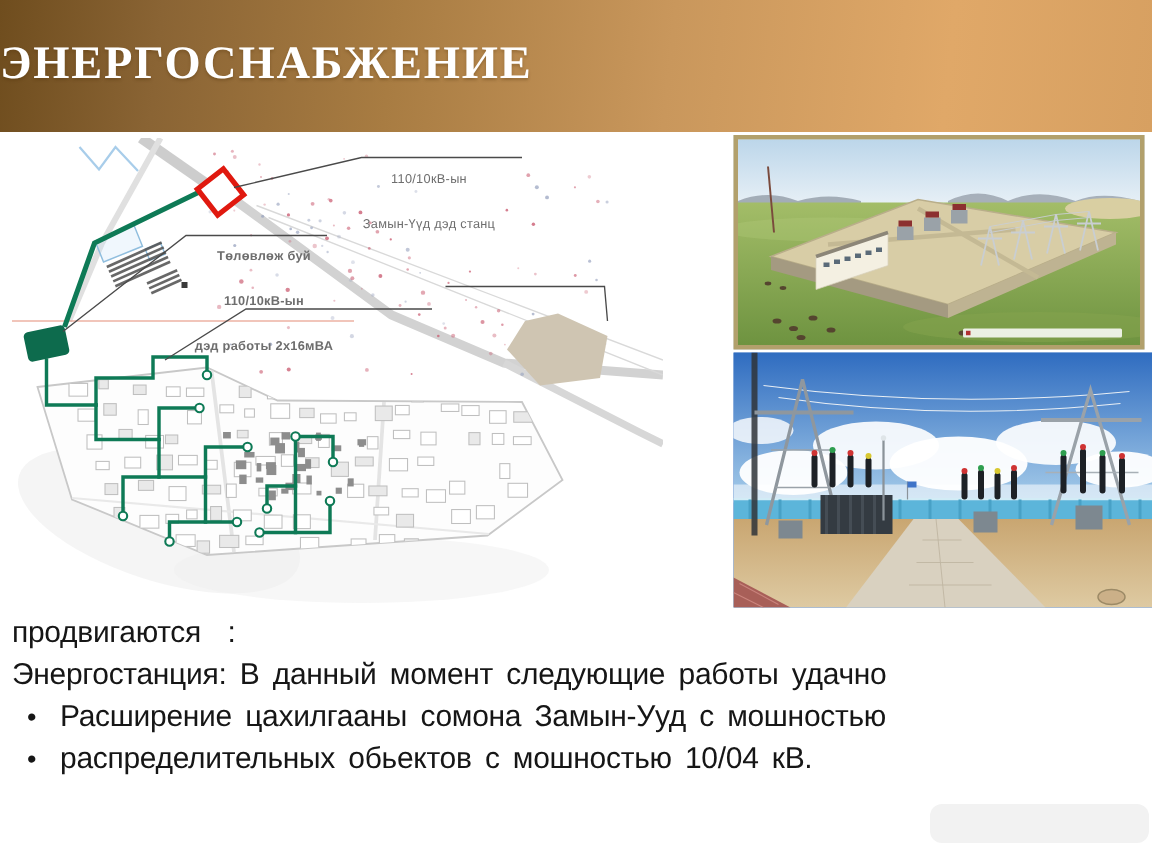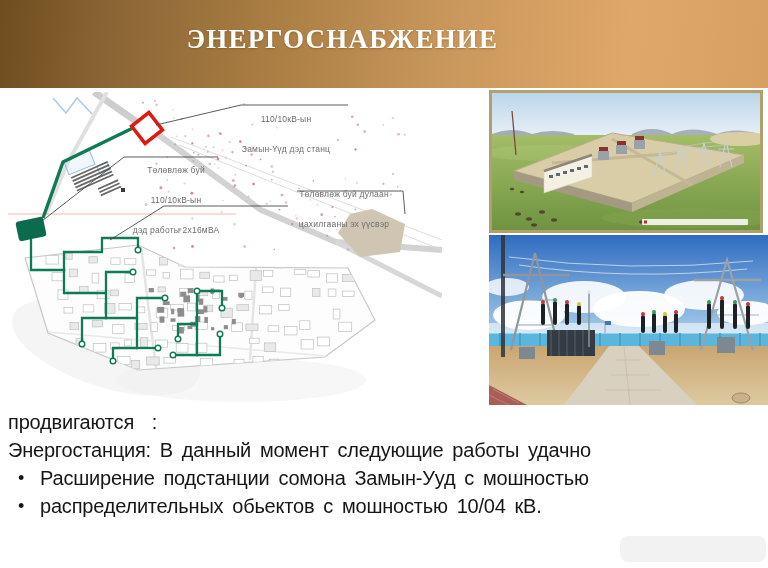--- a/index.html
+++ b/index.html
@@ -6,23 +6,23 @@
   #slide{
     position:relative;width:768px;height:568px;background:#fff;overflow:hidden;
     font-family:"Liberation Sans",sans-serif;
   }
   
   #banner{
     position:absolute;left:0;top:0;width:768px;height:88px;
     background:linear-gradient(96deg,#6f4d1e 0%,#8a6434 14%,#a87c42 34%,#c9975c 58%,#e0a868 82%,#d7a061 100%);
   }
   #banner .title{
-    position:absolute;left:0;right:83px;top:24px;text-align:center;
+    position:absolute;left:0;right:83px;top:24px;text-align:left;
     color:#ffffff;font-family:"Liberation Serif",serif;font-weight:700;
-    font-size:27px;letter-spacing:1.2px;text-shadow:0 1px 2px rgba(80,50,10,.35);
+    font-size:31px;letter-spacing:1.2px;text-shadow:0 1px 2px rgba(80,50,10,.35);
   }
   
   #map{position:absolute;left:6px;top:92px;width:436px;height:314px;}
   #map svg{position:absolute;left:0;top:0;}
   .map-label{
     position:absolute;text-align:center;color:#6e6e6e;
     font-size:8.5px;line-height:10px;letter-spacing:.2px;white-space:pre;
   }
   
   #photo1{
@@ -382,28 +382,24 @@
         <polyline points="212,65 118,65 36,129"></polyline>
         <polyline points="291,99 397,99 399,122"></polyline>
         <polyline points="282,114 158,114 104,148"></polyline>
       </g>
     </svg>
 
     <div class="map-label" style="left:215px;top:2px;width:130px;">
       <div>110/10кВ-ын</div>
       <div>Замын-Үүд дэд станц</div>
     </div>
-    <div class="map-label" style="left:105px;top:53px;width:130px;">
+    <div class="map-label" style="left:105px;top:53px;width:130px;font-weight:bold;">
       <div>Төлөвлөж буй</div>
       <div>110/10кВ-ын</div>
       <div>дэд работы 2х16мВА</div>
-    </div>
-    <div class="map-label" style="left:275px;top:77px;width:126px;">
-      <div>Төлөвлөж буй дулаан</div>
-      <div>цахилгааны эх үүсвэр</div>
     </div>
   </div>
 
   <div id="photo1">
     <svg width="268" height="137" viewBox="0 0 268 137">
       <defs>
         <linearGradient id="sky1" x1="0" y1="0" x2="0" y2="1">
           <stop offset="0" stop-color="#bcd6ea"></stop>
             <stop offset="1" stop-color="#eef4f8"></stop>
         </linearGradient>
@@ -575,21 +571,21 @@
       <ellipse cx="252" cy="163" rx="9" ry="5" fill="#cbb088" stroke="#9c8a66" stroke-width="1"></ellipse>
     </svg>
   </div>
 
   <div id="bodytext">
     <div class="line">продвигаются  :</div>
     <div class="line">Энергостанция: В данный момент следующие работы удачно</div>
     <div class="bullet">
       <div class="marker">•</div>
       <div class="blines">
-        <div class="line">Расширение подстанции сомона Замын-Ууд с мошностью</div>
+        <div class="line">Расширение цахилгааны сомона Замын-Ууд с мошностью</div>
       </div>
     </div>
     <div class="bullet">
       <div class="marker">•</div>
       <div class="blines">
         <div class="line">распределительных обьектов с мошностью 10/04 кВ.</div>
       </div>
     </div>
   </div>
 

